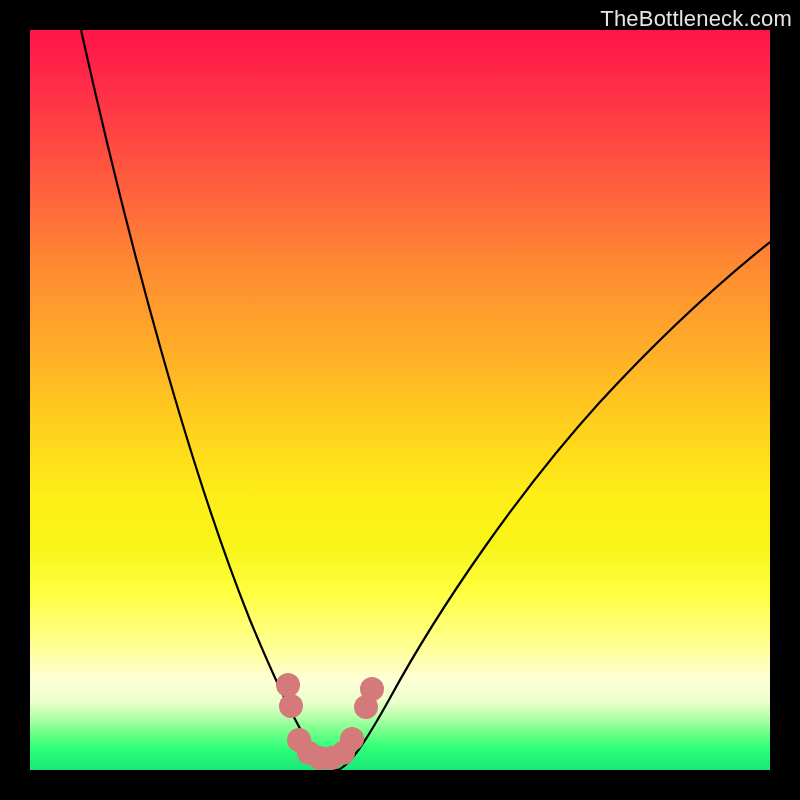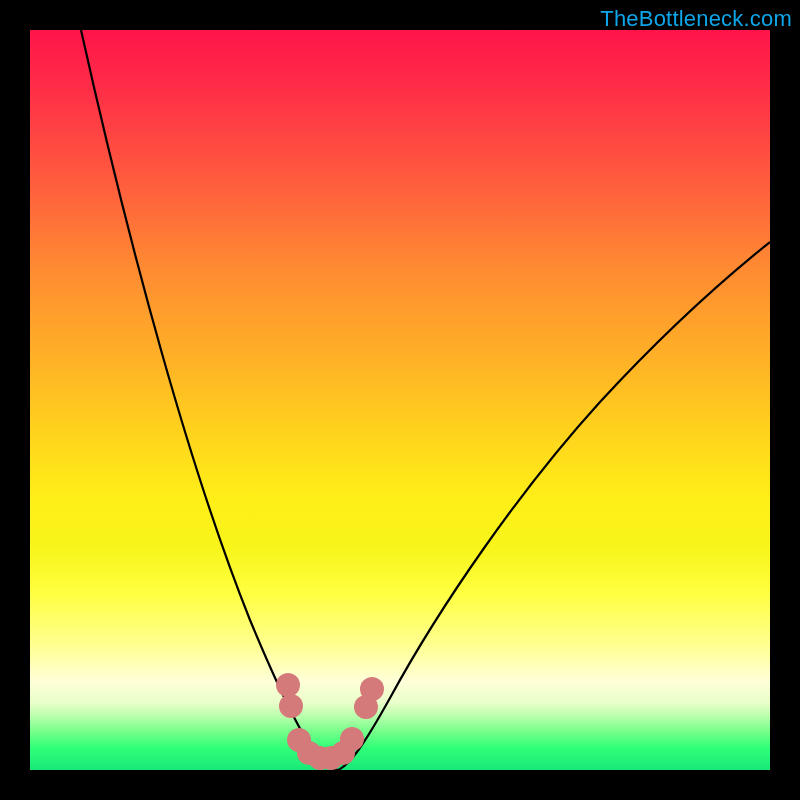--- a/index.html
+++ b/index.html
@@ -53,21 +53,21 @@
   svg.curves {
     position: absolute;
     left: 0; top: 0;
     width: 740px;
     height: 740px;
   }
   .watermark {
     position: absolute;
     top: 6px;
     right: 8px;
-    color: #0ea5e9;
+    color: #e5e5e5;
     font-size: 22px;
     letter-spacing: 0.2px;
   }
   .marker {
     fill: #d47a7a;
     stroke: none;
   }
 </style>
 </head>
 <body>

